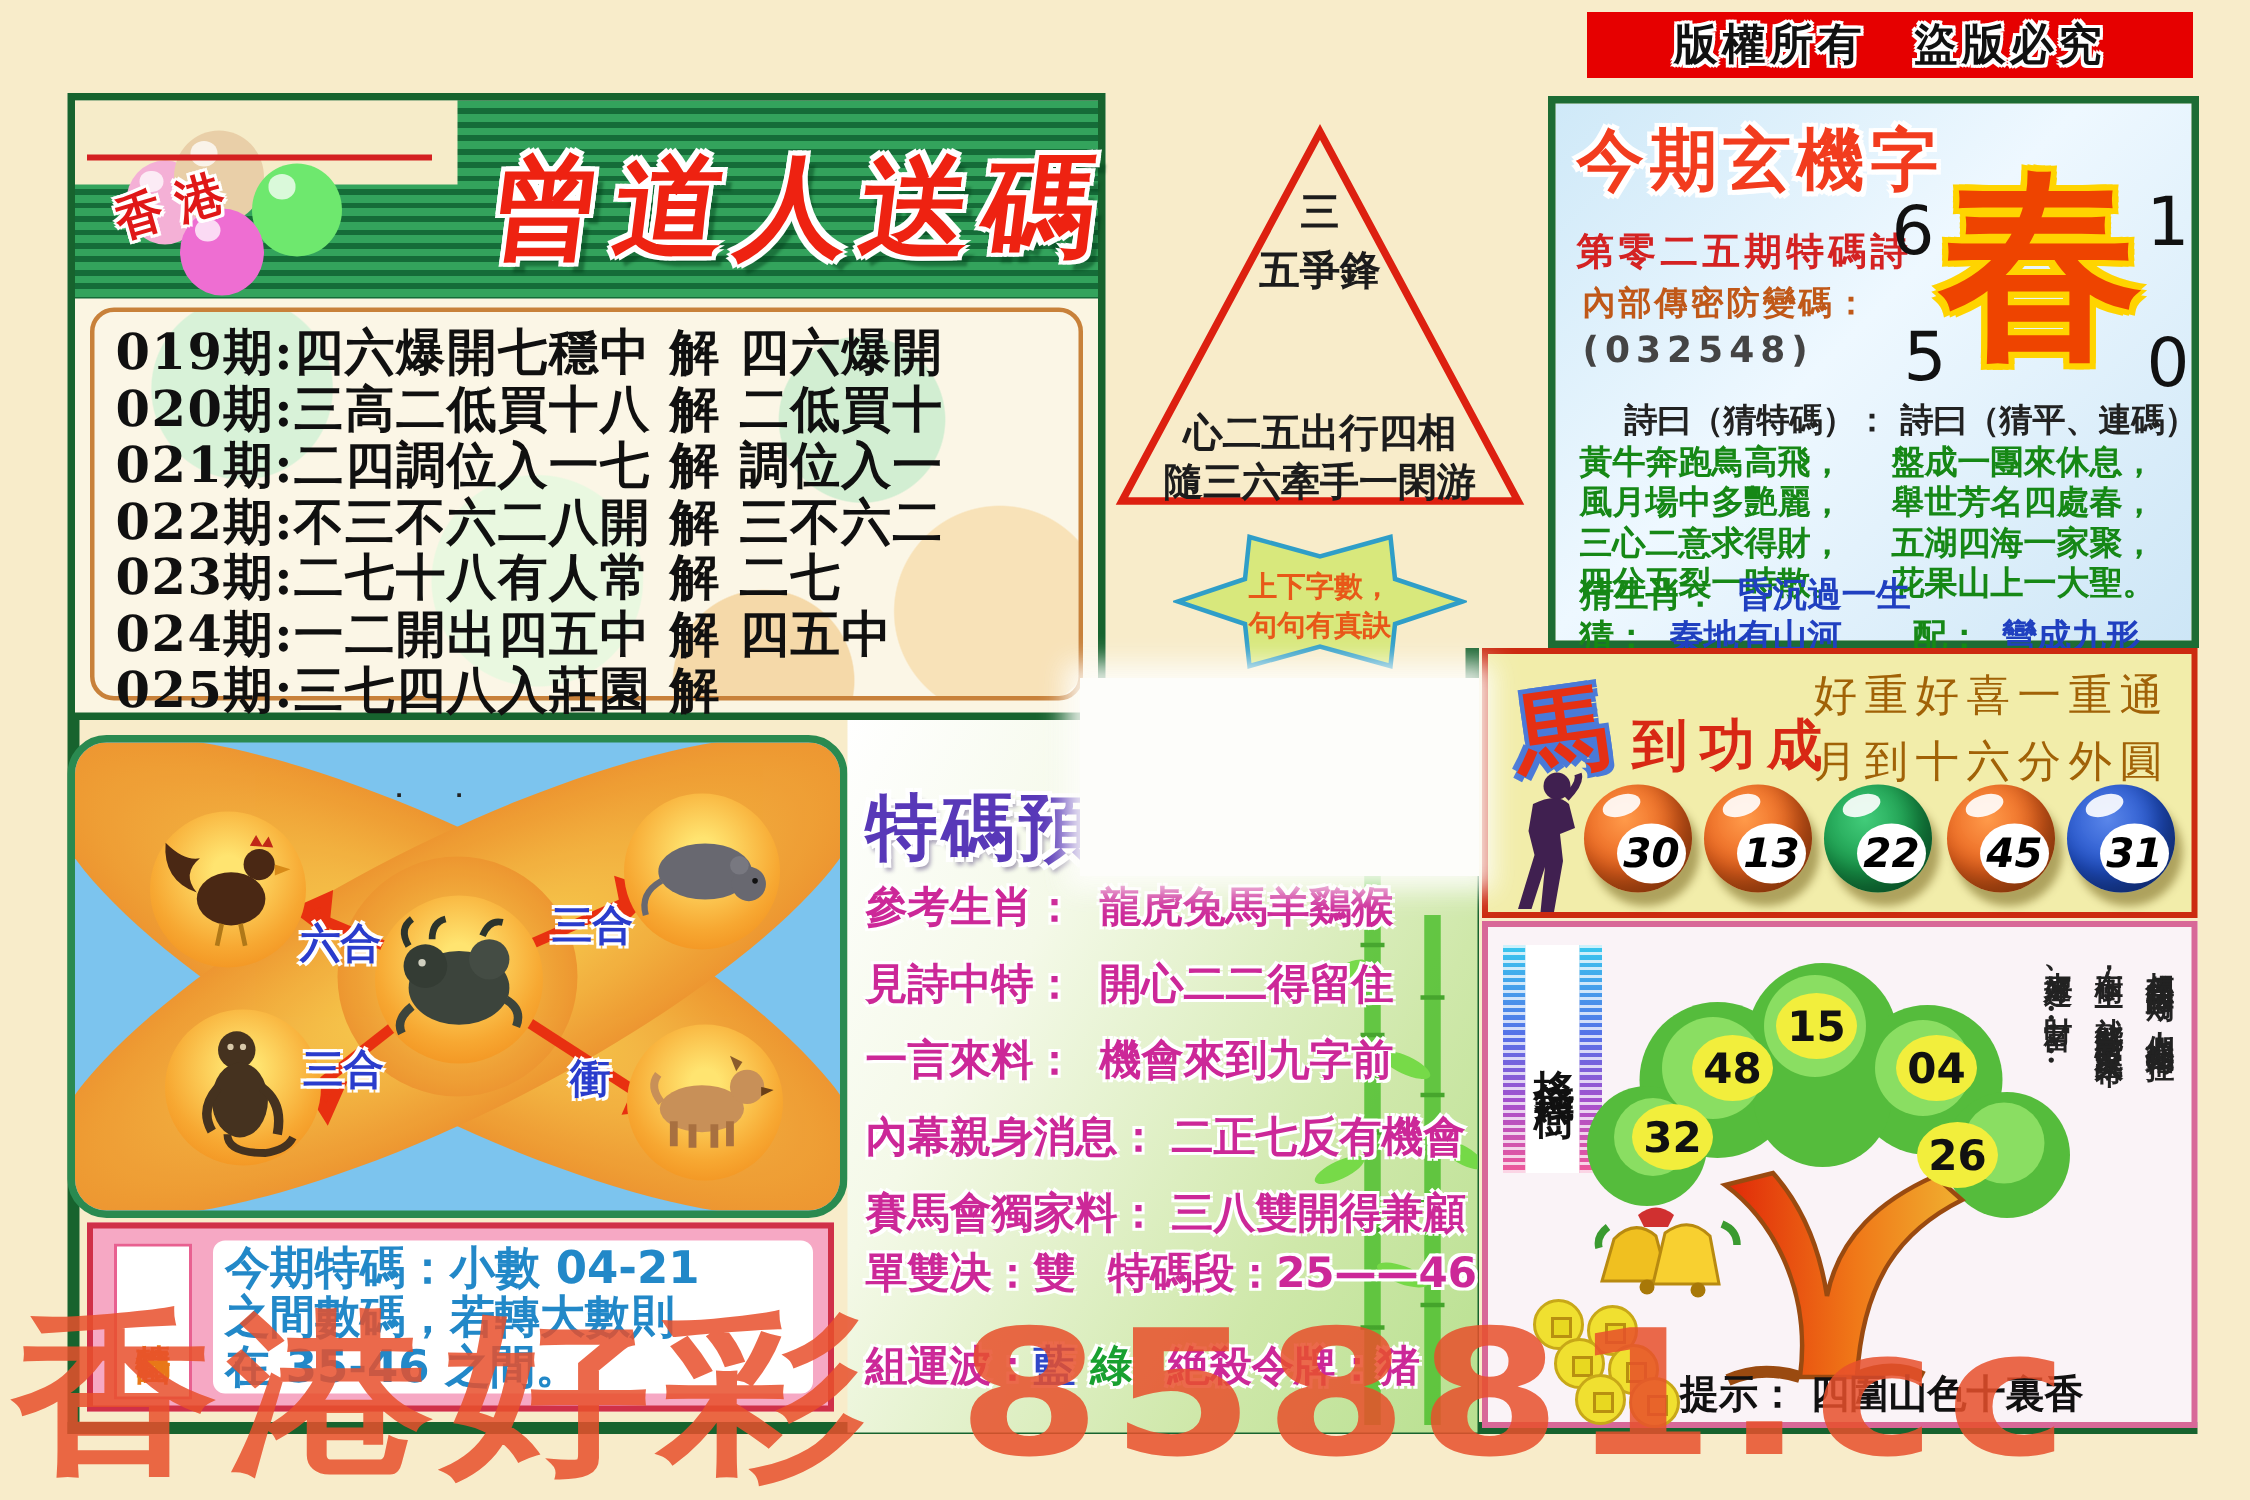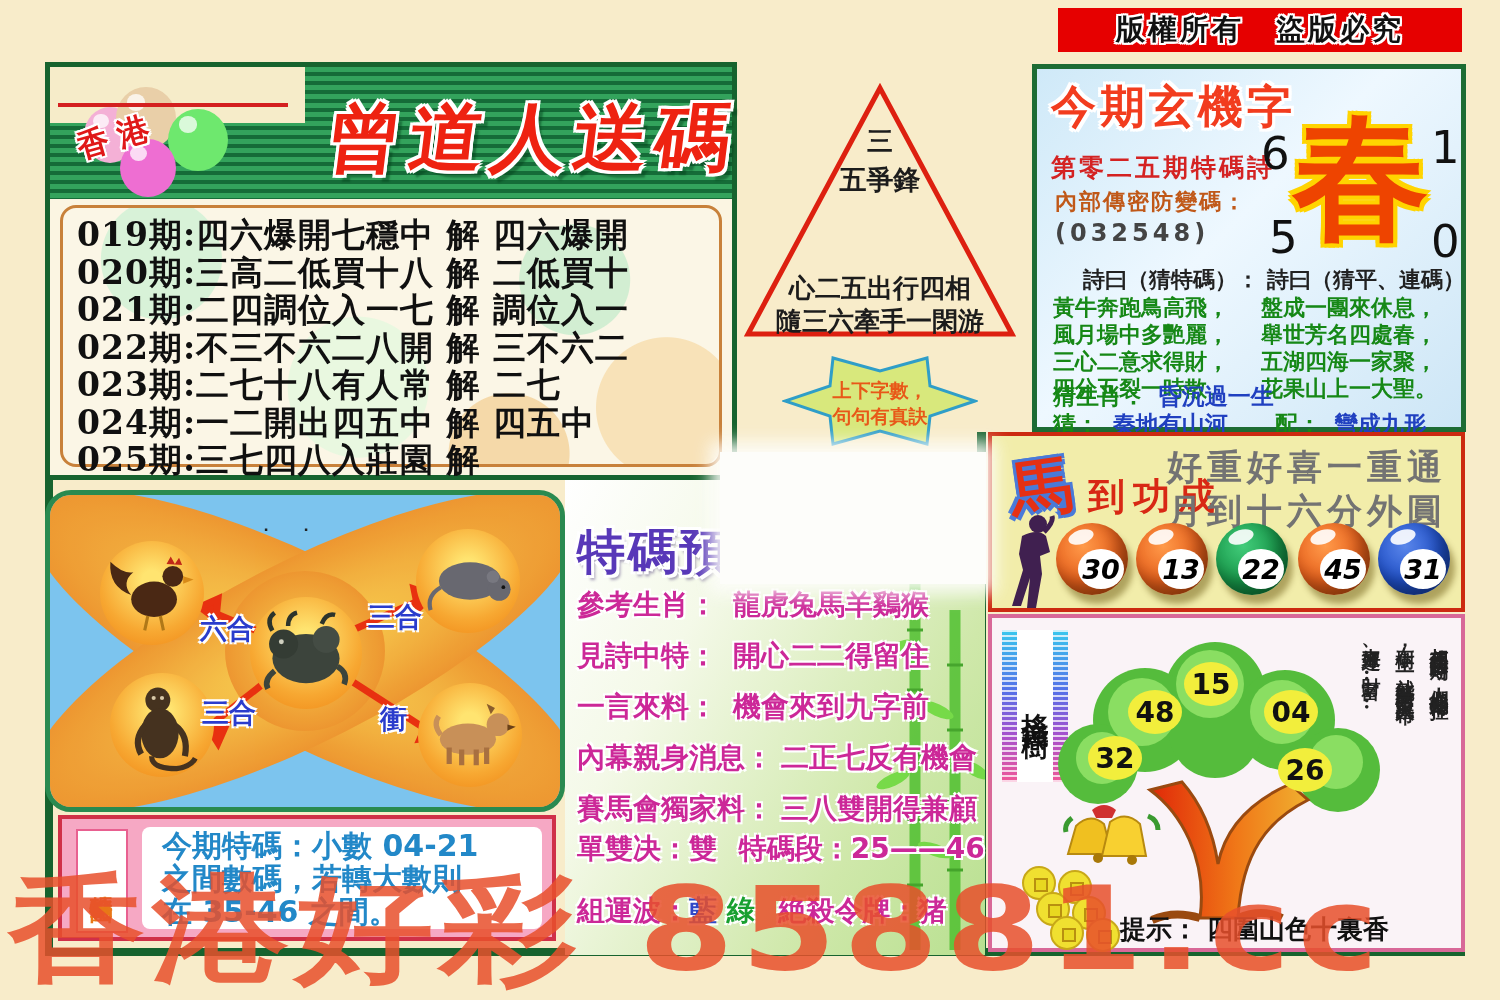--- a/index.html
+++ b/index.html
@@ -67,21 +67,21 @@
   .poem-header{position:absolute;top:196px;font-size:22px;color:#222;font-weight:bold;white-space:nowrap;}
   .poem-line{position:absolute;font-size:22px;color:#168816;font-weight:bold;white-space:nowrap;font-family:"DejaVu Serif",serif;}
   .mys-green{color:#168816;} .mys-blue{color:#2040c0;}
   .mys-guess{position:absolute;font-size:23px;font-weight:bold;white-space:nowrap;font-family:Liberation Mono, monospace;}
 
   
   .success{left:988px;top:432px;width:477px;height:180px;border:4px solid #cc2a10;box-sizing:border-box;background:#f2edaa;z-index:2;}
   .suc-head{position:absolute;left:18px;top:10px;font-size:62px;font-weight:bold;color:#e53014;transform:rotate(-8deg);
     text-shadow:3px 3px 0 #4a7ad8,-3px -3px 0 #4a7ad8,3px -3px 0 #4a7ad8,-3px 3px 0 #4a7ad8;}
   .suc-tail{position:absolute;left:96px;top:36px;font-size:37px;font-weight:bold;color:#d82814;letter-spacing:8px;font-family:"DejaVu Serif",serif;}
-  .suc-slogan{position:absolute;font-size:35px;font-weight:bold;color:#737373;letter-spacing:5px;white-space:nowrap;font-family:"DejaVu Serif",serif;}
+  .suc-slogan{position:absolute;font-size:29px;font-weight:normal;color:#a16207;letter-spacing:5px;white-space:nowrap;font-family:"DejaVu Serif",serif;}
   .ball{position:absolute;width:72px;height:72px;border-radius:50%;
     box-shadow:inset -10px -12px 16px rgba(0,0,0,.35), 5px 9px 6px rgba(90,70,0,.45);}
   .ball::before{content:"";position:absolute;left:12px;top:7px;width:26px;height:14px;background:rgba(255,255,255,.9);
     border-radius:50%;transform:rotate(-18deg);}
   .ball .num{position:absolute;right:4px;bottom:6px;width:46px;height:40px;border-radius:50%;background:#fff;
     display:flex;align-items:center;justify-content:center;font-size:27px;font-weight:bold;font-style:italic;color:#000;}
   .ball.c-orange{background:radial-gradient(circle at 38% 32%, #ff9a4a 0%, #e8611c 55%, #bc4606 100%);}
   .ball.c-green{background:radial-gradient(circle at 38% 32%, #42cc7a 0%, #18984a 55%, #0a6e32 100%);}
   .ball.c-blue{background:radial-gradient(circle at 38% 32%, #5a86ea 0%, #2050c8 55%, #123898 100%);}
 
@@ -110,21 +110,21 @@
   .zcircle.center{width:112px;height:112px;}
   .zlabel{position:absolute;font-size:27px;font-weight:bold;color:#2a3ccc;white-space:nowrap;
     text-shadow:-2px -2px 0 #fff,2px -2px 0 #fff,-2px 2px 0 #fff,2px 2px 0 #fff;z-index:4;font-family:"DejaVu Serif",serif;}
   .zdots{position:absolute;left:205px;top:14px;font-size:22px;color:#222;letter-spacing:18px;z-index:4;}
 
   
   .rangebox{left:58px;top:815px;width:498px;height:126px;border:4px solid #d03048;box-sizing:border-box;background:#f6a8c4;z-index:2;}
   .range-label{position:absolute;left:14px;top:10px;width:48px;height:100px;background:#fff;border:2px solid #e86090;
     display:flex;align-items:center;justify-content:center;}
   .range-label span{writing-mode:vertical-rl;font-size:23px;font-weight:bold;color:#e87818;letter-spacing:2px;font-family:"DejaVu Serif",serif;}
-  .range-inner{position:absolute;left:80px;top:8px;right:10px;bottom:8px;background:#fff;border-radius:8px;padding:2px 20px;box-sizing:border-box;}
+  .range-inner{position:absolute;left:80px;top:8px;right:10px;bottom:8px;background:#fff;border-radius:8px;padding:2px 8px;box-sizing:border-box;}
   .range-inner div{font-size:30px;font-weight:bold;color:#2288c8;line-height:33px;white-space:nowrap;}
 
   
   .midcol{left:565px;top:480px;width:420px;height:475px;z-index:2;
     background:linear-gradient(120deg,#ffffff 0%,#f4f9e8 30%,#cfe8aa 72%,#b8e090 100%);}
   .pred-title{position:absolute;left:12px;top:40px;font-size:48px;font-weight:bold;color:#5838b8;letter-spacing:3px;
     text-shadow:-3px -3px 0 #fff,3px -3px 0 #fff,-3px 3px 0 #fff,3px 3px 0 #fff,4px 5px 3px rgba(40,20,90,.4);}
   .pred-row{position:absolute;left:12px;font-size:28px;font-weight:bold;color:#cc2898;white-space:nowrap;
     text-shadow:-2px -2px 0 #fff,2px -2px 0 #fff,-2px 2px 0 #fff,2px 2px 0 #fff;}
   .pred-row .val{margin-left:16px;}

